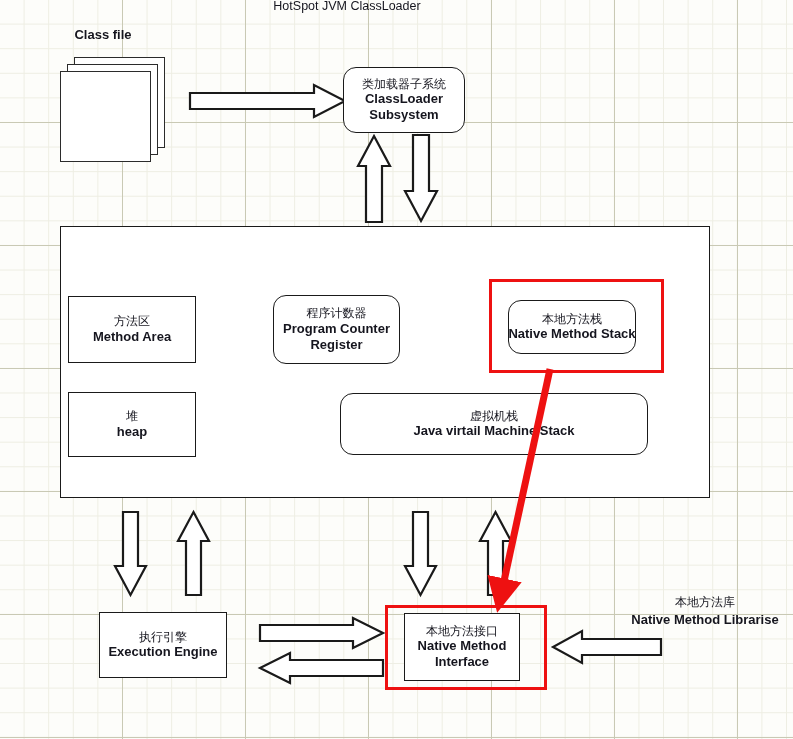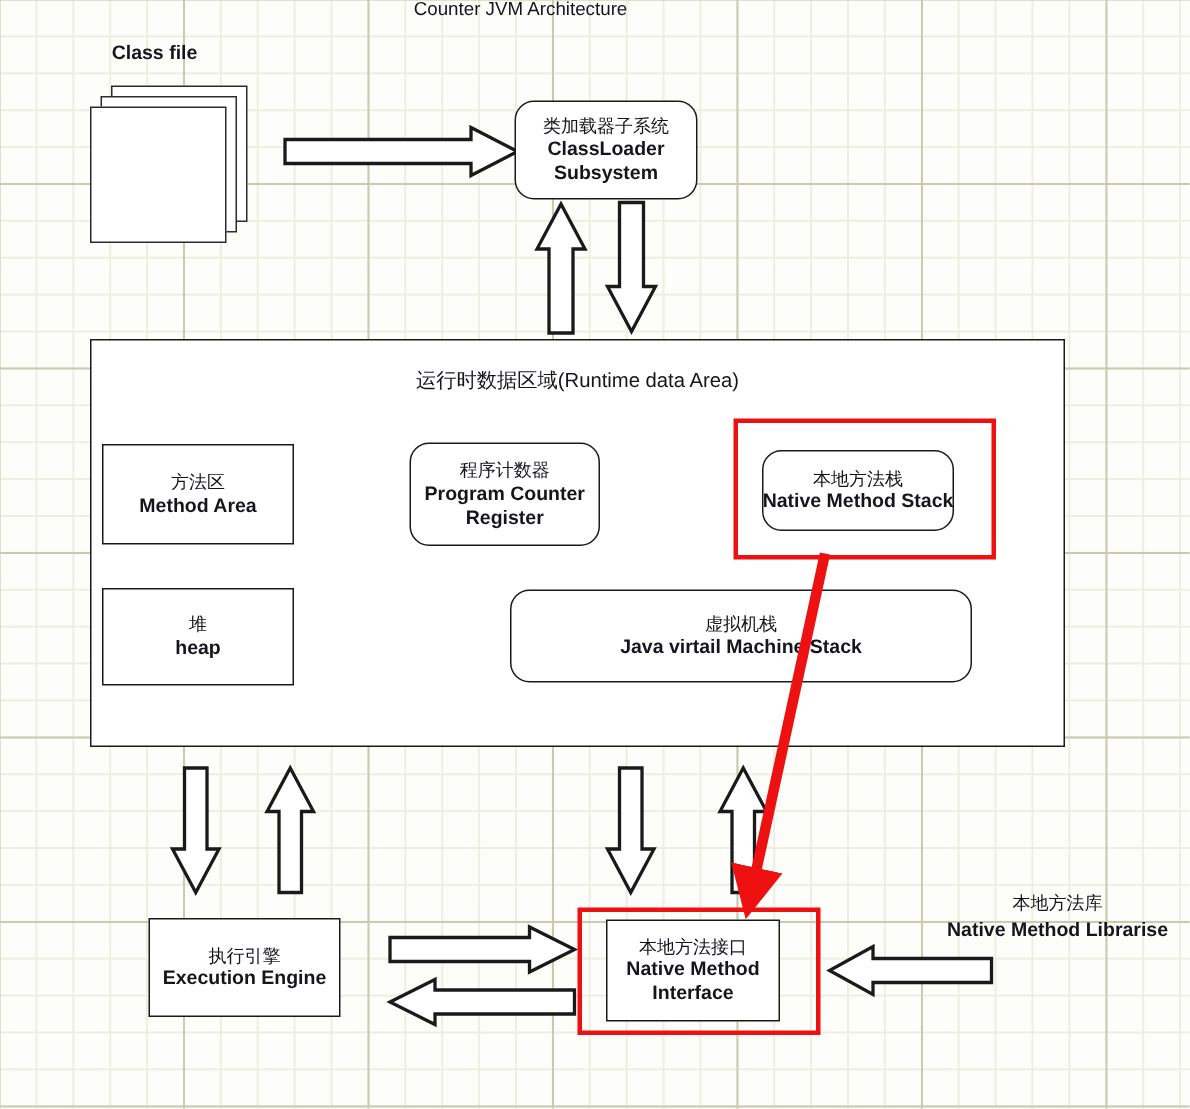--- a/index.html
+++ b/index.html
@@ -88,21 +88,21 @@
   .t-title { font-size: 12.5px; }
   .t-cn { font-size: 12px; }
   .t-en { font-size: 13px; font-weight: bold; }
   .t-area { font-size: 13.5px; }
 </style>
 </head>
 <body>
 
 <div id="canvas">
 
-  <div class="plain-label t-title" style="left:262px; top:-1px; width:170px;">Counter  JVM  Architecture</div>
+  <div class="plain-label t-title" style="left:262px; top:-1px; width:170px;">HotSpot  JVM  ClassLoader</div>
 
   <div class="plain-label t-en" style="left:58px; top:27px; width:90px;">Class file</div>
 
   <div class="cf" style="left:74px; top:57px; width:91px; height:91px;"></div>
   <div class="cf" style="left:67px; top:64px; width:91px; height:91px;"></div>
   <div class="cf" style="left:60px; top:71px; width:91px; height:91px;"></div>
 
   <div class="barrow" style="left:189px; top:84px;">
     <svg width="158" height="34" viewBox="0 0 158 34">
       <polygon points="1,9 125,9 125,1 156,17 125,33 125,25 1,25"></polygon>
@@ -121,21 +121,20 @@
     </svg>
   </div>
   <div class="barrow" style="left:404px; top:134px;">
     <svg width="34" height="88" viewBox="0 0 34 88">
       <polygon points="9,1 25,1 25,57 33,57 17,87 1,57 9,57"></polygon>
     </svg>
   </div>
 
   <div style="position:absolute; left:60px; top:226px; width:650px; height:272px; box-sizing:border-box; background:#ffffff; border:1.8px solid #1a1a1a;"></div>
 
-  <div class="plain-label t-area" style="left:205px; top:246px; width:360px;">运行时数据区域(Runtime data Area)</div>
 
   <div class="node" style="left:68px; top:296px; width:128px; height:67px;">
     <span class="ln t-cn">方法区</span>
     <span class="ln t-en">Method Area</span>
   </div>
 
   <div class="node rounded" style="left:273px; top:295px; width:127px; height:69px;">
     <span class="ln t-cn">程序计数器</span>
     <span class="ln t-en">Program Counter</span>
     <span class="ln t-en">Register</span>

